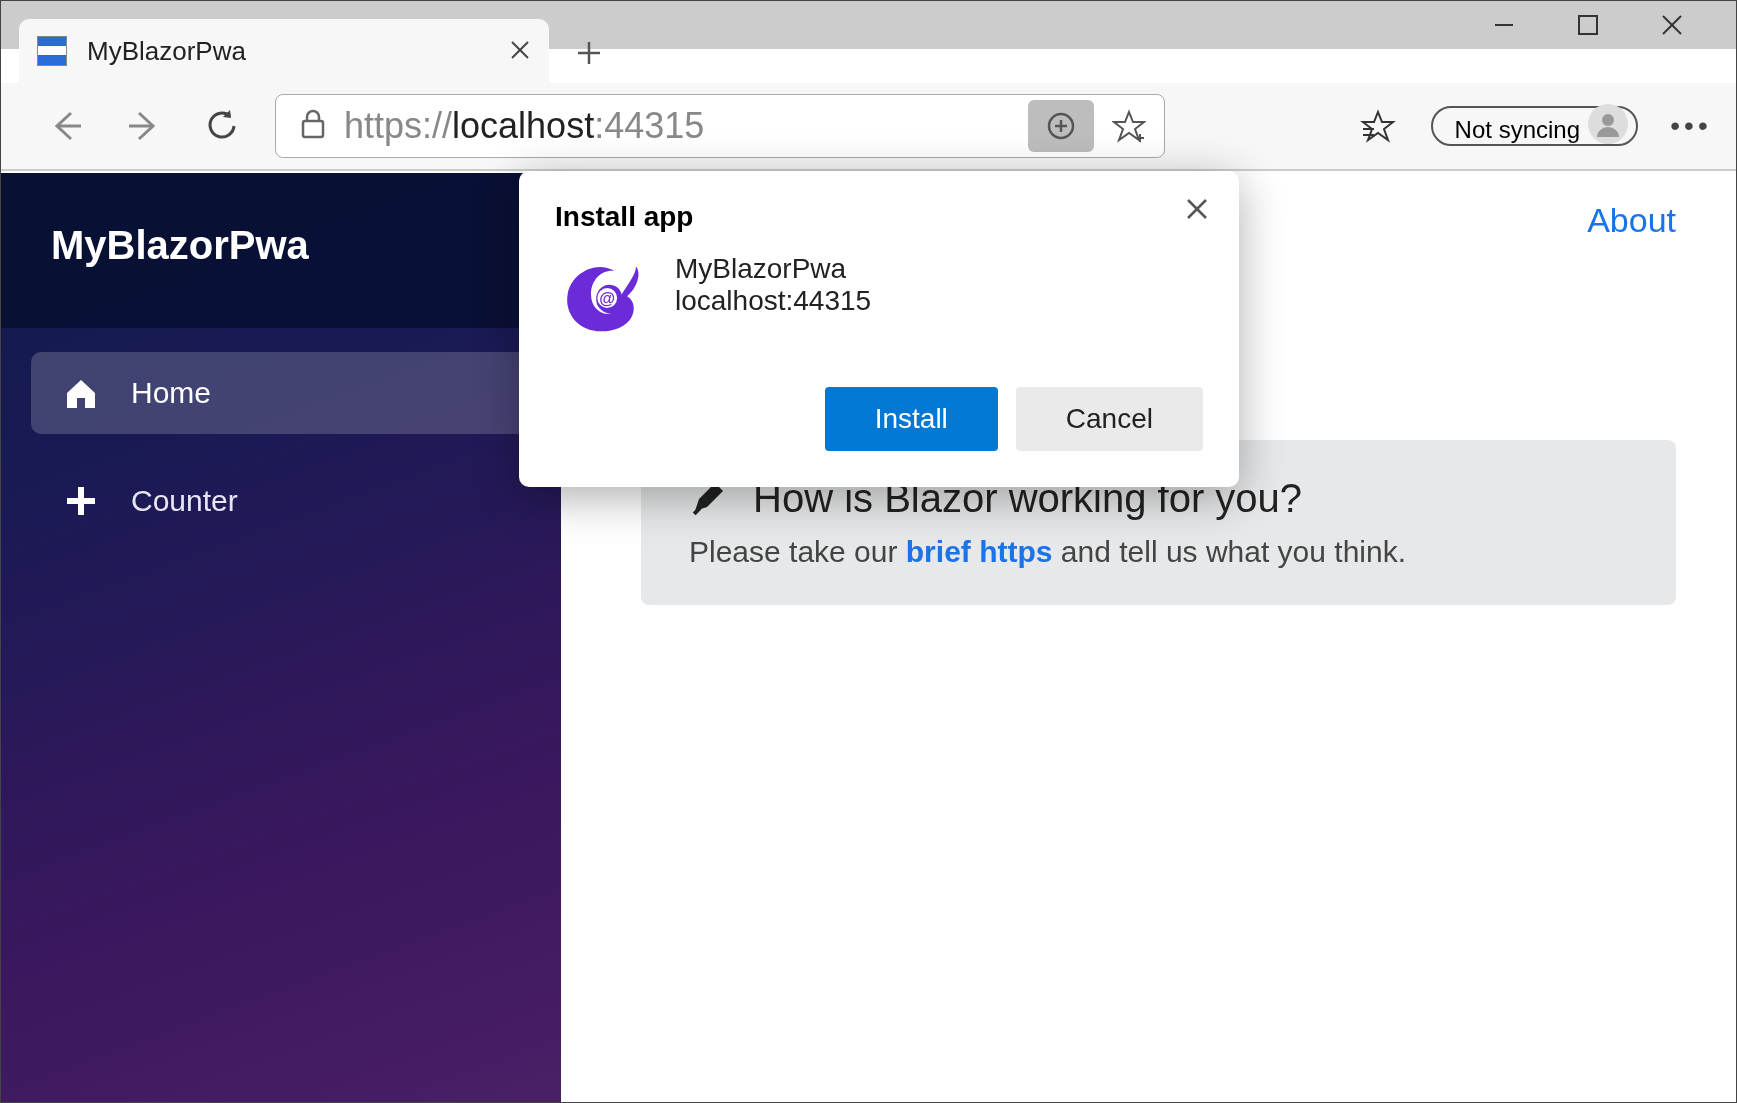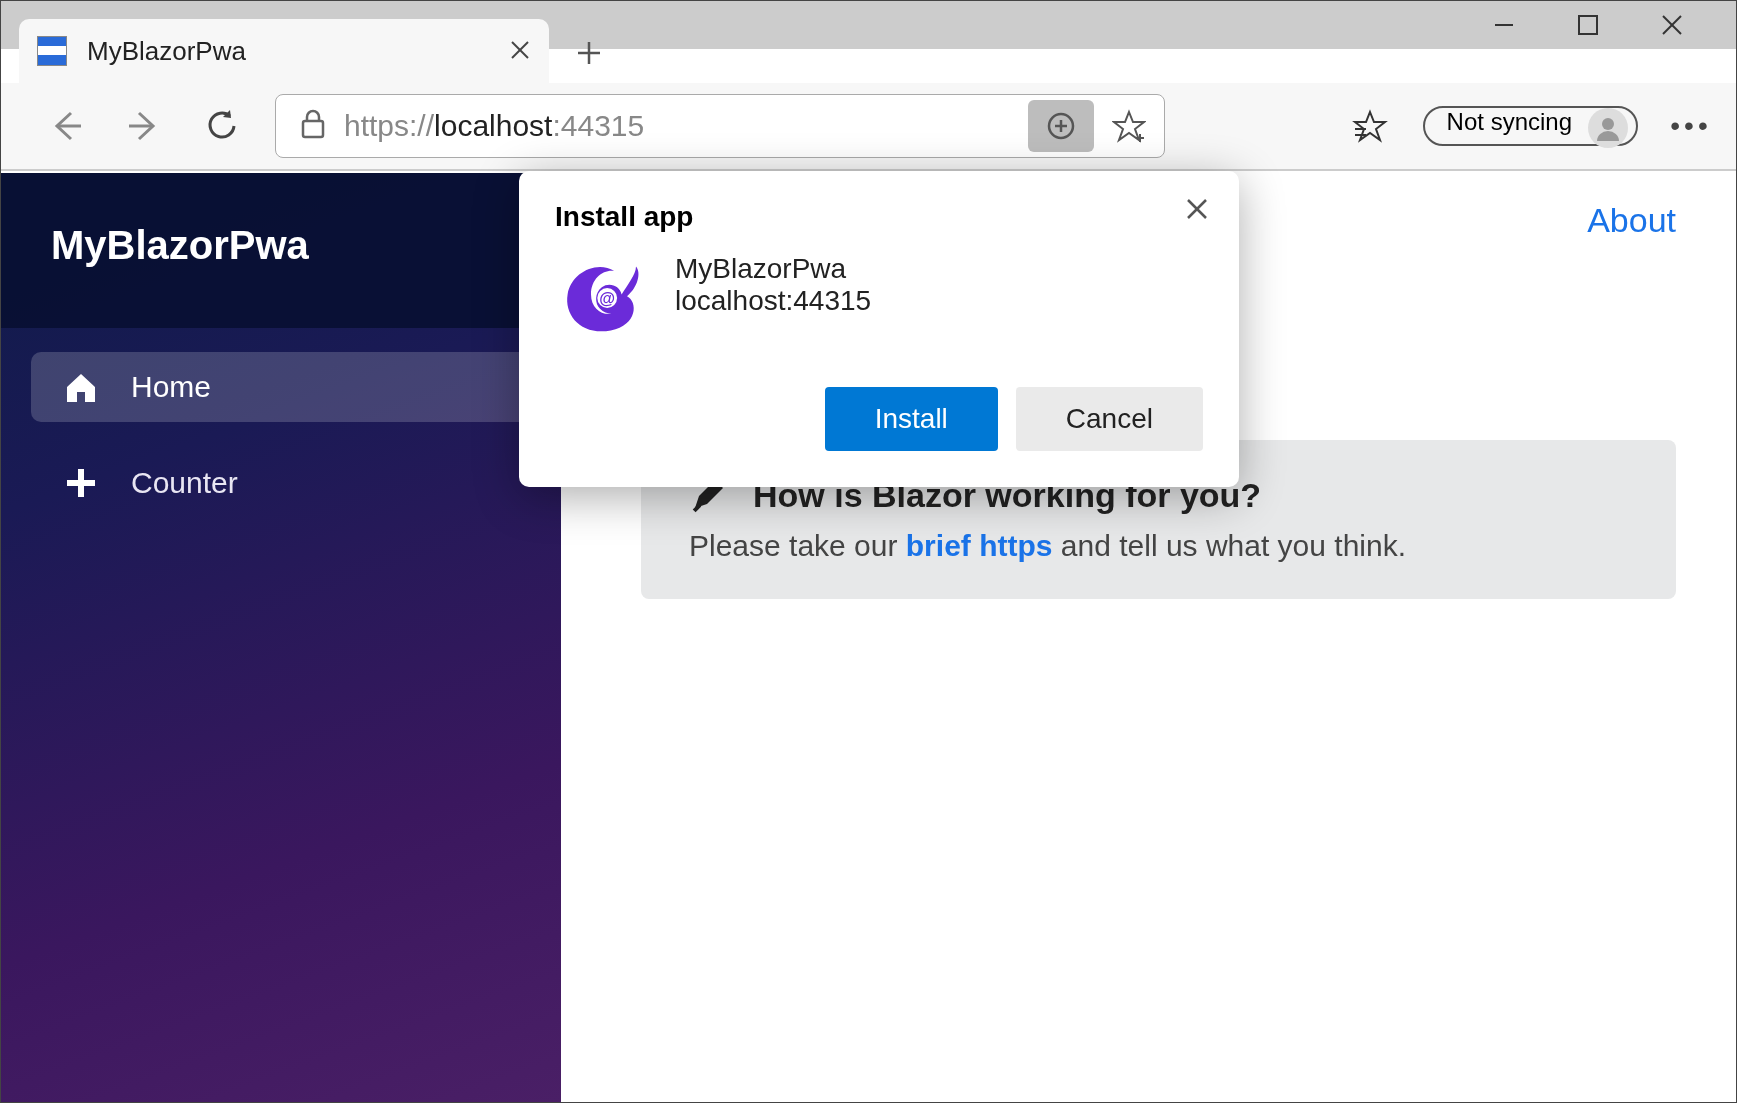--- a/index.html
+++ b/index.html
@@ -85,38 +85,38 @@
       flex: 0 0 890px;
       height: 64px;
       background: #fff;
       border: 1px solid #aaa;
       border-radius: 8px;
       display:flex;
       align-items:center;
       padding: 0 10px 0 24px;
       position: relative;
     }
-    .address-url { font-size: 30px; color:#888; }
+    .address-url { font-size: 36px; color:#888; }
     .address-url .host { color:#222; }
     .addr-right-btns { margin-left:auto; display:flex; gap:10px; align-items:center; }
     .install-btn {
       width:66px; height:52px; background:#bdbdbd; border-radius:6px;
       display:flex; align-items:center; justify-content:center; color:#555;
     }
     .star-btn { width:50px; height:50px; display:flex; align-items:center; justify-content:center; color:#555;}
     .toolbar-right { margin-left:auto; display:flex; align-items:center; gap:28px; }
     .collections-btn { width:50px; height:50px; display:flex; align-items:center; justify-content:center; color:#444;}
     .profile-pill {
       height: 40px;
       border: 2px solid #555;
       border-radius: 28px;
       display:flex;
-      align-items:flex-start;
+      align-items:flex-end;
       padding: 0 8px 0 22px;
-      gap: 16px;
+      gap: 8px;
       font-size: 24px;
     }
     .avatar-circle { width:40px; height:40px; background:#ddd; border-radius:50%; display:flex; align-items:center; justify-content:center;}
     .more-btn { width:50px; height:50px; display:flex; align-items:center; justify-content:center; color:#444; font-size:28px; letter-spacing:4px;}
     
     .page {
       position: absolute;
       top: 172px;
       left: 0; right: 0; bottom: 0;
       display: flex;
@@ -130,40 +130,40 @@
     }
     .brand {
       font-size: 40px;
       font-weight: 600;
       padding: 50px 50px 60px 50px;
       background: rgba(8,15,50,0.9);
     }
     .navlist { padding: 24px 30px; display:flex; flex-direction:column; gap:26px; }
     .navitem {
       display:flex; align-items:center; gap:30px;
-      height: 70px;
+      height: 82px;
       border-radius: 10px;
       padding: 0 30px;
       font-size: 30px;
       color: #e9e6f3;
     }
     .navitem.active { background: rgba(255,255,255,0.18); color:#fff; }
     .navicon { width:40px; height:40px; display:flex; align-items:center; justify-content:center; color:#fff; }
     .content { flex:1; background:#fff; position:relative; }
     .topbar { display:flex; justify-content:flex-end; padding: 28px 60px 0 0; }
     .about-link { color:#1a73e8; font-size:34px; }
     .survey-card {
       margin: 200px 60px 0 80px;
       background: #e7e8e9;
       border-radius: 8px;
       padding: 36px 48px;
     }
     .survey-title-row { display:flex; align-items:center; gap:28px; margin-bottom: 14px;}
     .pencil { width:36px; height:36px; }
-    .survey-title { font-size: 34px; font-weight:700; color:#222; }
+    .survey-title { font-size: 40px; font-weight:400; color:#222; }
     .survey-text { font-size: 30px; color:#444; }
     .survey-link { color:#1a73e8; font-weight:700; }
     
     .install-popup {
       position: absolute;
       top: 170px;
       left: 518px;
       width: 720px;
       background: #fff;
       border-radius: 10px;

